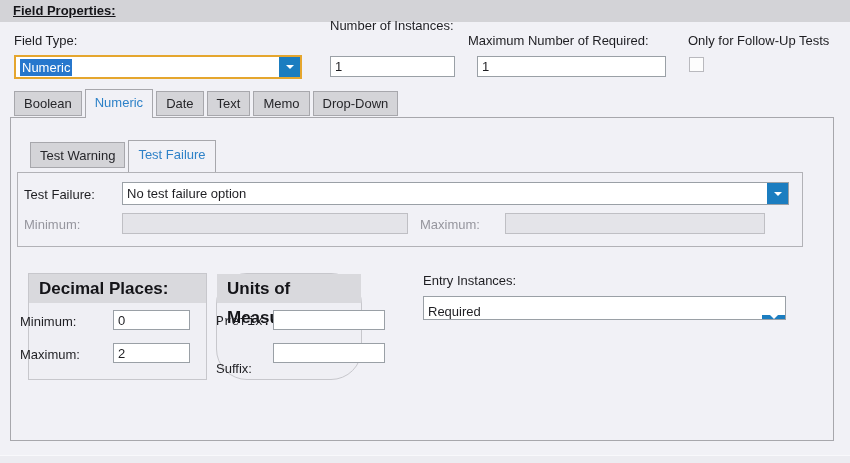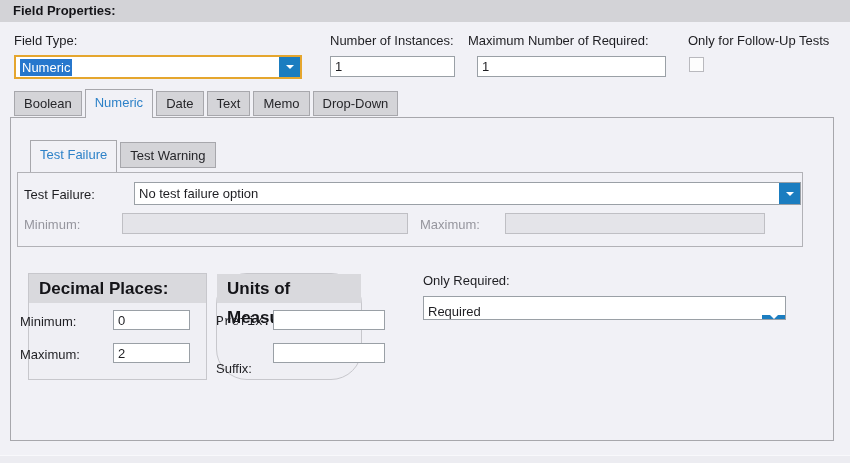--- a/index.html
+++ b/index.html
@@ -1,19 +1,19 @@
 <!DOCTYPE html>
 <html><head>
 <meta charset="utf-8">
 <style>
   * { margin:0; padding:0; box-sizing:border-box; }
   html,body { width:850px; height:463px; }
   body { font-family:"Liberation Sans", sans-serif; background:#f1f1f6; position:relative; overflow:hidden; }
 
-  .abs { position:absolute; }
+  .abs { position:absolute;text-decoration:underline; }
   .lbl { position:absolute; font-size:13px; color:#1e1e22; white-space:nowrap; }
   .lbl.disabled { color:#96969e; }
   .lbl.right { }
 
   #header-bar { left:0; top:0; width:850px; height:22px; background:#d3d3d7;
                 font-size:13px; font-weight:bold; color:#141418; line-height:22px; padding-left:13px; }
 
   .inp { position:absolute; background:#ffffff; border:1px solid #9aa0a6;
          font-family:"Liberation Sans", sans-serif; font-size:13px; color:#1e1e22; padding:0 4px; }
   .inp.disabled { background:#e4e4e9; border-color:#bfbfc4; }
@@ -57,49 +57,49 @@
 <div class="lbl" style="left:14px; top:33px;">Field Type:</div>
 <div class="dd focused" style="left:14px; top:55px; width:288px; height:24px;">
   <div class="dd-text">
     <span class="selected">Numeric</span>
   </div>
   <div class="dd-btn">
     <span class="tri-down"></span>
   </div>
 </div>
 
-<div class="lbl" style="left:330px; top:33px;">Number of Instances:</div>
+<div class="lbl" style="left:330px; top:18px;">Number of Instances:</div>
 <input class="inp" style="left: 330px; top: 56px; width: 125px; height: 21px;" value="1">
 
 <div class="lbl" style="left:468px; top:33px;">Maximum Number of Required:</div>
 <input class="inp" style="left: 477px; top: 56px; width: 189px; height: 21px;" value="1">
 
 <div class="lbl" style="left:688px; top:33px;">Only for Follow-Up Tests</div>
 <div class="checkbox" style="left:689px; top:57px;"></div>
 
 <div class="tabstrip" style="left:14px; top:89px;text-align:center;">
   <div class="tab">Boolean</div>
   <div class="tab selected">Numeric</div>
   <div class="tab">Date</div>
   <div class="tab">Text</div>
   <div class="tab">Memo</div>
   <div class="tab">Drop-Down</div>
 </div>
 
 <div id="main-panel" class="abs"></div>
 
 <div class="tabstrip" style="left:30px; top:140px; z-index:2;">
+  <div class="tab subtab">Test Warning</div>
   <div class="tab subtab selected">Test Failure</div>
-  <div class="tab subtab">Test Warning</div>
 </div>
 
 <div id="tf-groupbox" class="abs"></div>
 
 <div class="lbl right" style="left:24px; top:187px; width:94px; z-index:2;">Test Failure:</div>
-<div class="dd" style="left:134px; top:182px; width:667px; height:23px; z-index:2;">
+<div class="dd" style="left:122px; top:182px; width:667px; height:23px; z-index:2;">
   <div class="dd-text">
     <span>No test failure option</span>
   </div>
   <div class="dd-btn">
     <span class="tri-down"></span>
   </div>
 </div>
 
 <div class="lbl right disabled" style="left:24px; top:217px; width:94px; z-index:2;">Minimum:</div>
 <input class="inp disabled" style="left: 122px; top: 213px; width: 286px; height: 21px; z-index: 2;" disabled="" value="">
@@ -116,21 +116,21 @@
 <input class="inp" style="left: 113px; top: 343px; width: 77px; height: 20px; z-index: 2;" value="2">
 
 <div class="groupbox" style="left:216px; top:273px; width:146px;border-radius:31px;">
   <div class="group-header">Units of Measure</div>
 </div>
 <div class="lbl right" style="left:216px; top:314px; width:51px; z-index:2;font-family:Liberation Mono, monospace;">Prefix:</div>
 <input class="inp" style="left: 273px; top: 310px; width: 112px; height: 20px; z-index: 2;" value="">
 <div class="lbl right" style="left:216px; top:361px; width:51px; z-index:2;">Suffix:</div>
 <input class="inp" style="left: 273px; top: 343px; width: 112px; height: 20px; z-index: 2;" value="">
 
-<div class="lbl" style="left:423px; top:273px;">Only Required:</div>
+<div class="lbl" style="left:423px; top:273px;">Entry Instances:</div>
 <div class="dd" style="left:423px; top:296px; width:363px; height:24px;align-items:flex-end;">
   <div class="dd-text">
     <span>Required</span>
   </div>
   <div class="dd-btn" style="width:23px;">
     <span class="tri-down"></span>
   </div>
 </div>
 
 <div id="bottom-strip" class="abs"></div>

